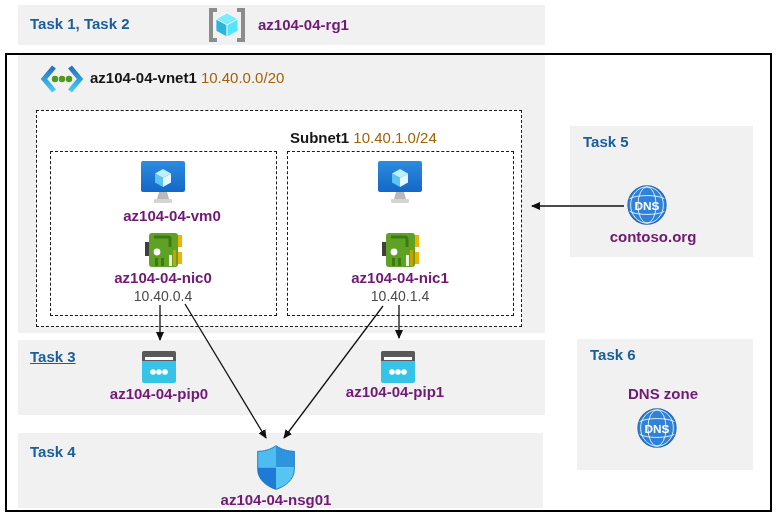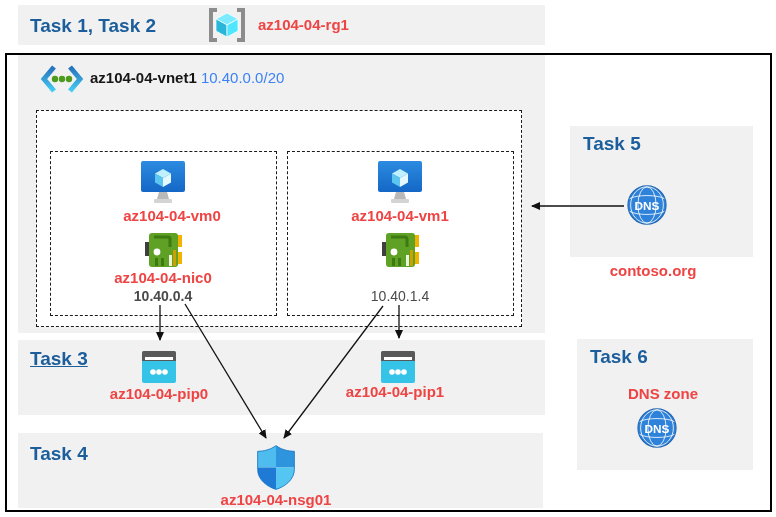--- a/index.html
+++ b/index.html
@@ -1,24 +1,24 @@
 <!DOCTYPE html>
 <html><head>
 <meta charset="utf-8">
 <style>
   html,body{margin:0;padding:0;background:#fff;}
   #canvas{position:relative;width:776px;height:517px;background:#ffffff;overflow:hidden;
           font-family:"Liberation Sans",sans-serif;}
   .abs{position:absolute;}
   .band{position:absolute;background:#f1f1f1;}
-  .task-label{position:absolute;font-size:19px;font-weight:700;color:#1b5e9b;white-space:nowrap;}
-  .res-label{font-size:15px;font-weight:700;color:#ef4444;white-space:nowrap;}
+  .task-label{position:absolute;font-size:15px;font-weight:700;color:#1b5e9b;white-space:nowrap;}
+  .res-label{font-size:15px;font-weight:700;color:#701a75;white-space:nowrap;}
   .sub-label{font-size:15px;color:#161616;white-space:nowrap;}
   .sub-label b{font-weight:700;}
-  .cidr{font-weight:400;color:#3b82f6;}
+  .cidr{font-weight:400;color:#a16207;}
   .ip{font-size:14px;color:#4a4a4a;white-space:nowrap;}
   .center{transform:translateX(-50%);}
   #outer-box{position:absolute;left:5px;top:53px;width:767px;height:459px;
              border:2px solid #000;background:#fff;box-sizing:border-box;}
   .dashed{position:absolute;border:1.5px dashed #1a1a1a;background:#fff;box-sizing:border-box;}
   svg{display:block;}
   #arrow-layer{position:absolute;left:0;top:0;pointer-events:none;}
 </style>
 </head>
 <body>
@@ -60,20 +60,24 @@
   </div>
   <div class="abs sub-label" style="left:90px;top:69px;">
     <b>az104-04-vnet1</b>
     <span class="cidr">10.40.0.0/20</span>
   </div>
 
   <div class="dashed" style="left:36px;top:110px;width:486px;height:217px;"></div>
 
   <div class="dashed" style="left:50px;top:151px;width:227px;height:165px;"></div>
 
+  <div class="abs sub-label" style="left:290px;top:129px;">
+    <b>Subnet1</b>
+    <span class="cidr">10.40.1.0/24</span>
+  </div>
   <div class="dashed" style="left:287px;top:151px;width:227px;height:165px;"></div>
 
   <div class="abs" style="left:140px;top:158px;">
     <svg width="46" height="47" viewBox="0 0 46 47">
       <defs>
           <linearGradient id="vmg" x1="0" y1="0" x2="0" y2="1">
         <stop offset="0" stop-color="#2c8be0"></stop>
             <stop offset="1" stop-color="#1467c6"></stop>
       </linearGradient>
         </defs>
@@ -94,47 +98,47 @@
       <rect x="4" y="1" width="29" height="34" rx="3" fill="#5ea125"></rect>
       <path d="M9,5 h14 a2,2 0 0 1 2,2 v8" fill="none" stroke="#3e7a12" stroke-width="3"></path>
       <circle cx="12" cy="20" r="3.4" fill="#fff"></circle>
       <rect x="10" y="26" width="3" height="8" fill="#3e7a12"></rect>
       <rect x="16" y="26" width="3" height="8" fill="#3e7a12"></rect>
       <rect x="24" y="23" width="3" height="11" fill="#e9f3dd"></rect>
       <rect x="28" y="18" width="3" height="16" fill="#caa100"></rect>
     </svg>
   </div>
   <div class="abs res-label center" style="left:163px;top:269px;">az104-04-nic0</div>
-  <div class="abs ip center" style="left:163px;top:288px;font-weight:bold;">10.40.0.4</div>
+  <div class="abs ip center" style="left:163px;top:288px;">10.40.0.4</div>
 
   <div class="abs" style="left:377px;top:158px;">
     <svg width="46" height="47" viewBox="0 0 46 47">
       <rect x="1" y="3" width="44" height="31" rx="2" fill="url(#vmg)"></rect>
       <polygon points="23,11 31,15.5 23,20 15,15.5" fill="#bff0ff"></polygon>
       <polygon points="15,15.5 23,20 23,29 15,24.5" fill="#5cc6f0"></polygon>
       <polygon points="31,15.5 23,20 23,29 31,24.5" fill="#e3f8ff"></polygon>
       <polygon points="19,34 27,34 29,41 17,41" fill="#b9b9b9"></polygon>
       <rect x="14" y="41" width="18" height="4" rx="1" fill="#d4d4d4"></rect>
     </svg>
   </div>
-  <div class="abs res-label center" style="left:400px;top:207px;">az104-04-vm1</div>
   <div class="abs" style="left:382px;top:232px;">
     <svg width="37" height="36" viewBox="0 0 37 36">
       <rect x="0" y="10" width="6" height="14" fill="#3f3f3f"></rect>
       <rect x="31" y="3" width="6" height="12" fill="#f2b200"></rect>
       <rect x="31" y="20" width="6" height="12" fill="#f2b200"></rect>
       <rect x="4" y="1" width="29" height="34" rx="3" fill="#5ea125"></rect>
       <path d="M9,5 h14 a2,2 0 0 1 2,2 v8" fill="none" stroke="#3e7a12" stroke-width="3"></path>
       <circle cx="12" cy="20" r="3.4" fill="#fff"></circle>
       <rect x="10" y="26" width="3" height="8" fill="#3e7a12"></rect>
       <rect x="16" y="26" width="3" height="8" fill="#3e7a12"></rect>
       <rect x="24" y="23" width="3" height="11" fill="#e9f3dd"></rect>
       <rect x="28" y="18" width="3" height="16" fill="#caa100"></rect>
     </svg>
   </div>
+  <div class="abs res-label center" style="left:400px;top:269px;">az104-04-nic1</div>
   <div class="abs ip center" style="left:400px;top:288px;">10.40.1.4</div>
 
   <div class="band" style="left:18px;top:340px;width:527px;height:75px;"></div>
   <div class="task-label" style="left:30px;top:348px;text-decoration:underline;">Task 3</div>
 
   <div class="abs" style="left:141px;top:349px;">
     <svg width="36" height="36" viewBox="0 0 36 36">
       <rect x="1" y="2" width="34" height="32" rx="2" fill="#35c4e8"></rect>
       <path d="M1,4 a2,2 0 0 1 2,-2 h30 a2,2 0 0 1 2,2 v8 h-34 z" fill="#595959"></path>
       <rect x="4" y="8" width="28" height="3" fill="#fff"></rect>
@@ -183,21 +187,21 @@
   <div class="abs" style="left:627px;top:185px;">
     <svg width="40" height="40" viewBox="0 0 44 44">
       <circle cx="22" cy="22" r="21" fill="#2e82d9" stroke="#2268b4" stroke-width="1.2"></circle>
       <ellipse cx="22" cy="22" rx="10" ry="20" fill="none" stroke="#fff" stroke-width="1" opacity="0.9"></ellipse>
       <ellipse cx="22" cy="22" rx="18" ry="20" fill="none" stroke="#fff" stroke-width="1" opacity="0.9"></ellipse>
       <path d="M3,15 C10,10.5 34,10.5 41,15" fill="none" stroke="#fff" stroke-width="1" opacity="0.9"></path>
       <path d="M3,29 C10,33.5 34,33.5 41,29" fill="none" stroke="#fff" stroke-width="1" opacity="0.9"></path>
       <text x="22" y="27" text-anchor="middle" font-family="Liberation Sans, sans-serif" font-size="13" font-weight="bold" fill="#fff">DNS</text>
     </svg>
   </div>
-  <div class="abs res-label center" style="left:653px;top:228px;margin-top:34px;">contoso.org</div>
+  <div class="abs res-label center" style="left:653px;top:228px;">contoso.org</div>
 
   <div class="band" style="left:577px;top:339px;width:176px;height:131px;"></div>
   <div class="task-label" style="left:590px;top:346px;">Task 6</div>
   <div class="abs res-label center" style="left:663px;top:385px;">DNS zone</div>
   <div class="abs" style="left:637px;top:408px;">
     <svg width="40" height="40" viewBox="0 0 44 44">
       <circle cx="22" cy="22" r="21" fill="#2e82d9" stroke="#2268b4" stroke-width="1.2"></circle>
       <ellipse cx="22" cy="22" rx="10" ry="20" fill="none" stroke="#fff" stroke-width="1" opacity="0.9"></ellipse>
       <ellipse cx="22" cy="22" rx="18" ry="20" fill="none" stroke="#fff" stroke-width="1" opacity="0.9"></ellipse>
       <path d="M3,15 C10,10.5 34,10.5 41,15" fill="none" stroke="#fff" stroke-width="1" opacity="0.9"></path>

